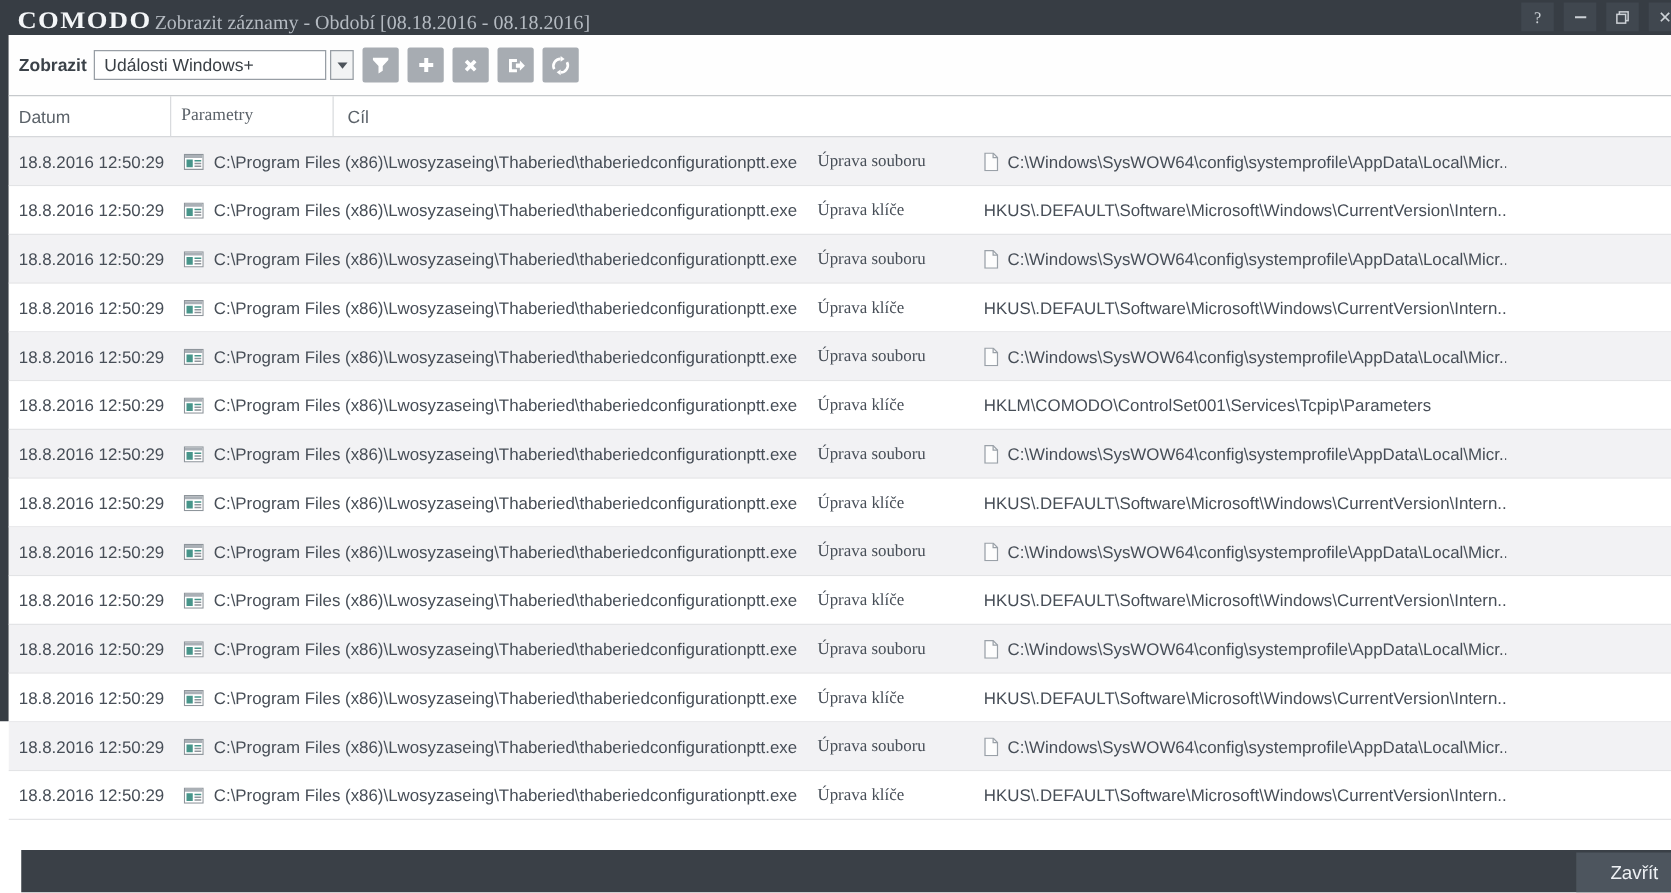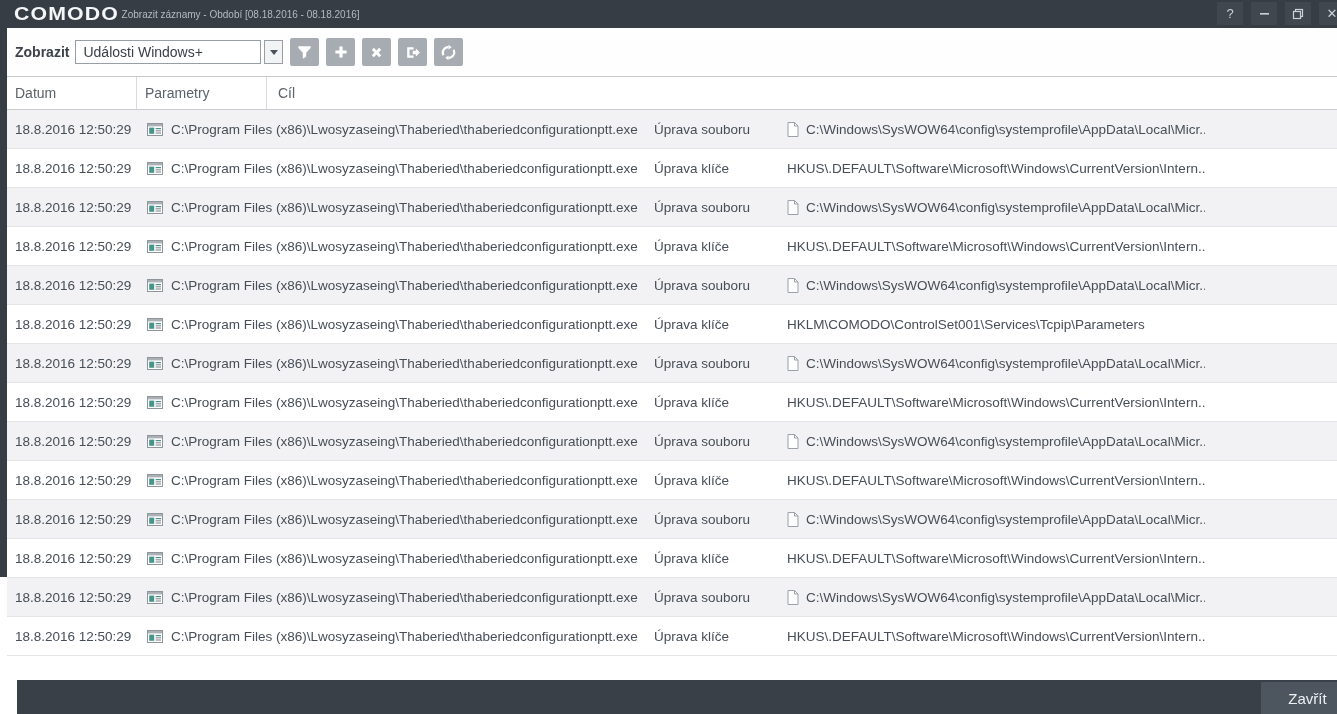--- a/index.html
+++ b/index.html
@@ -1,24 +1,24 @@
 <!DOCTYPE html>
 <html><head>
 <meta charset="utf-8">
 <style>
   * { margin:0; padding:0; box-sizing:border-box; }
   html,body { width:1337px; height:714px; overflow:hidden;
     font-family:"Liberation Sans", sans-serif; background:#fff; }
   .window { position:relative; width:1337px; height:714px; background:#fff; }
 
   
-  .titlebar { position:relative; height:28px; background:#373d44; display:flex; align-items:center; }
+  .titlebar { position:relative; height:28px; background:#373d44; display:flex; align-items:flex-end;font-family:Liberation Serif, serif; }
   .logo { display:inline-block; margin-left:14px; color:#f4f6f8; font-size:19px; font-weight:800;
     letter-spacing:1px; transform:scaleX(1.12); transform-origin:left center; }
-  .win-title { margin-left:14px; color:#b4bac1; font-size:10px; white-space:nowrap; }
+  .win-title { margin-left:14px; color:#b4bac1; font-size:16px; white-space:nowrap; }
   .win-buttons { position:absolute; top:2px; right:-8px; display:flex; gap:8px; }
   .win-btn { width:26px; height:23px; background:#40474f; color:#ccd1d6; font-size:13px;
     display:flex; align-items:center; justify-content:center; cursor:default; }
   .win-btn svg { display:block; }
 
   
   .content { position:relative; width:1337px; height:549px; background:#fff;
     border-left:7px solid #373d44; }
 
   
@@ -35,21 +35,21 @@
   .tool-btn:first-of-type { margin-left:13px; }
 
   
   .thead { height:34px; display:flex; border-top:1px solid #c6c9cc; border-bottom:1px solid #c9ccd0;
     background:#fff; }
   .th { display:flex; align-items:center; font-size:14px; color:#5b6269;
     border-right:1px solid #d9dbde; white-space:nowrap; overflow:hidden; }
   .th:last-child { border-right:none; }
   .c-datum { width:130px; padding-left:8px; }
   .c-app   { width:509px; padding-left:10px; }
-  .c-param { width:130px; padding-left:8px; }
+  .c-param { width:130px; padding-left:8px;font-family:Liberation Serif, serif; }
   .c-cil   { width:429px; padding-left:11px; }
   .c-upo   { flex:1; padding-left:8px; }
 
   .trow { height:39px; display:flex; background:#fff; border-bottom:1px solid #e3e4e6; }
   .trow.alt { background:#f2f2f4; }
   .cell { display:flex; align-items:center; font-size:13.5px; color:#474e57;
     white-space:nowrap; overflow:hidden; }
   .app-icon { flex:0 0 auto; margin-right:8px; display:flex; }
   .doc-icon { flex:0 0 auto; margin-right:7px; display:flex; }
 

